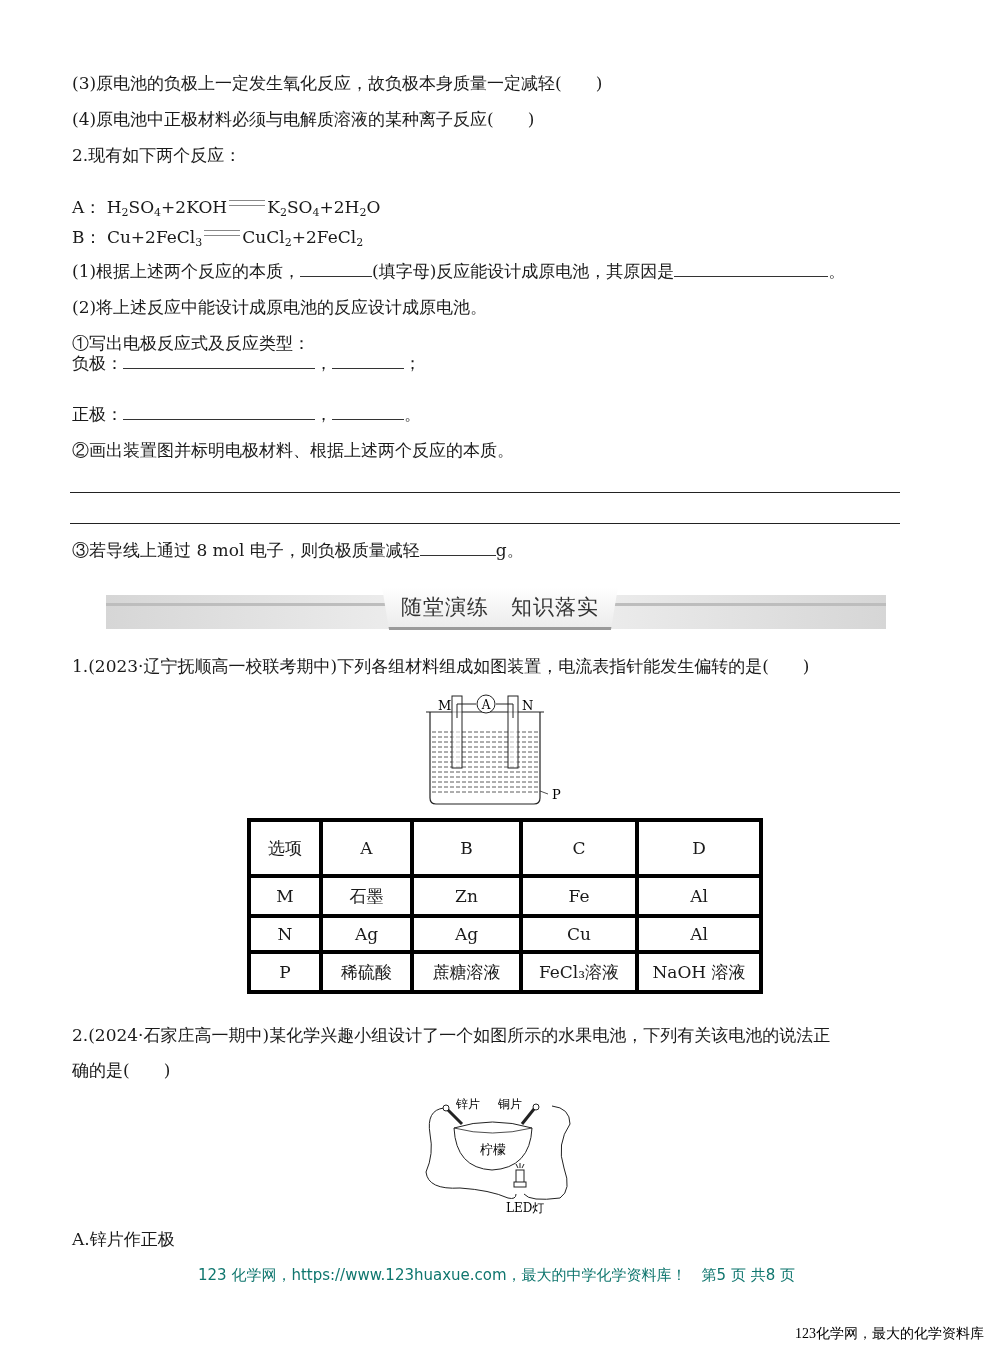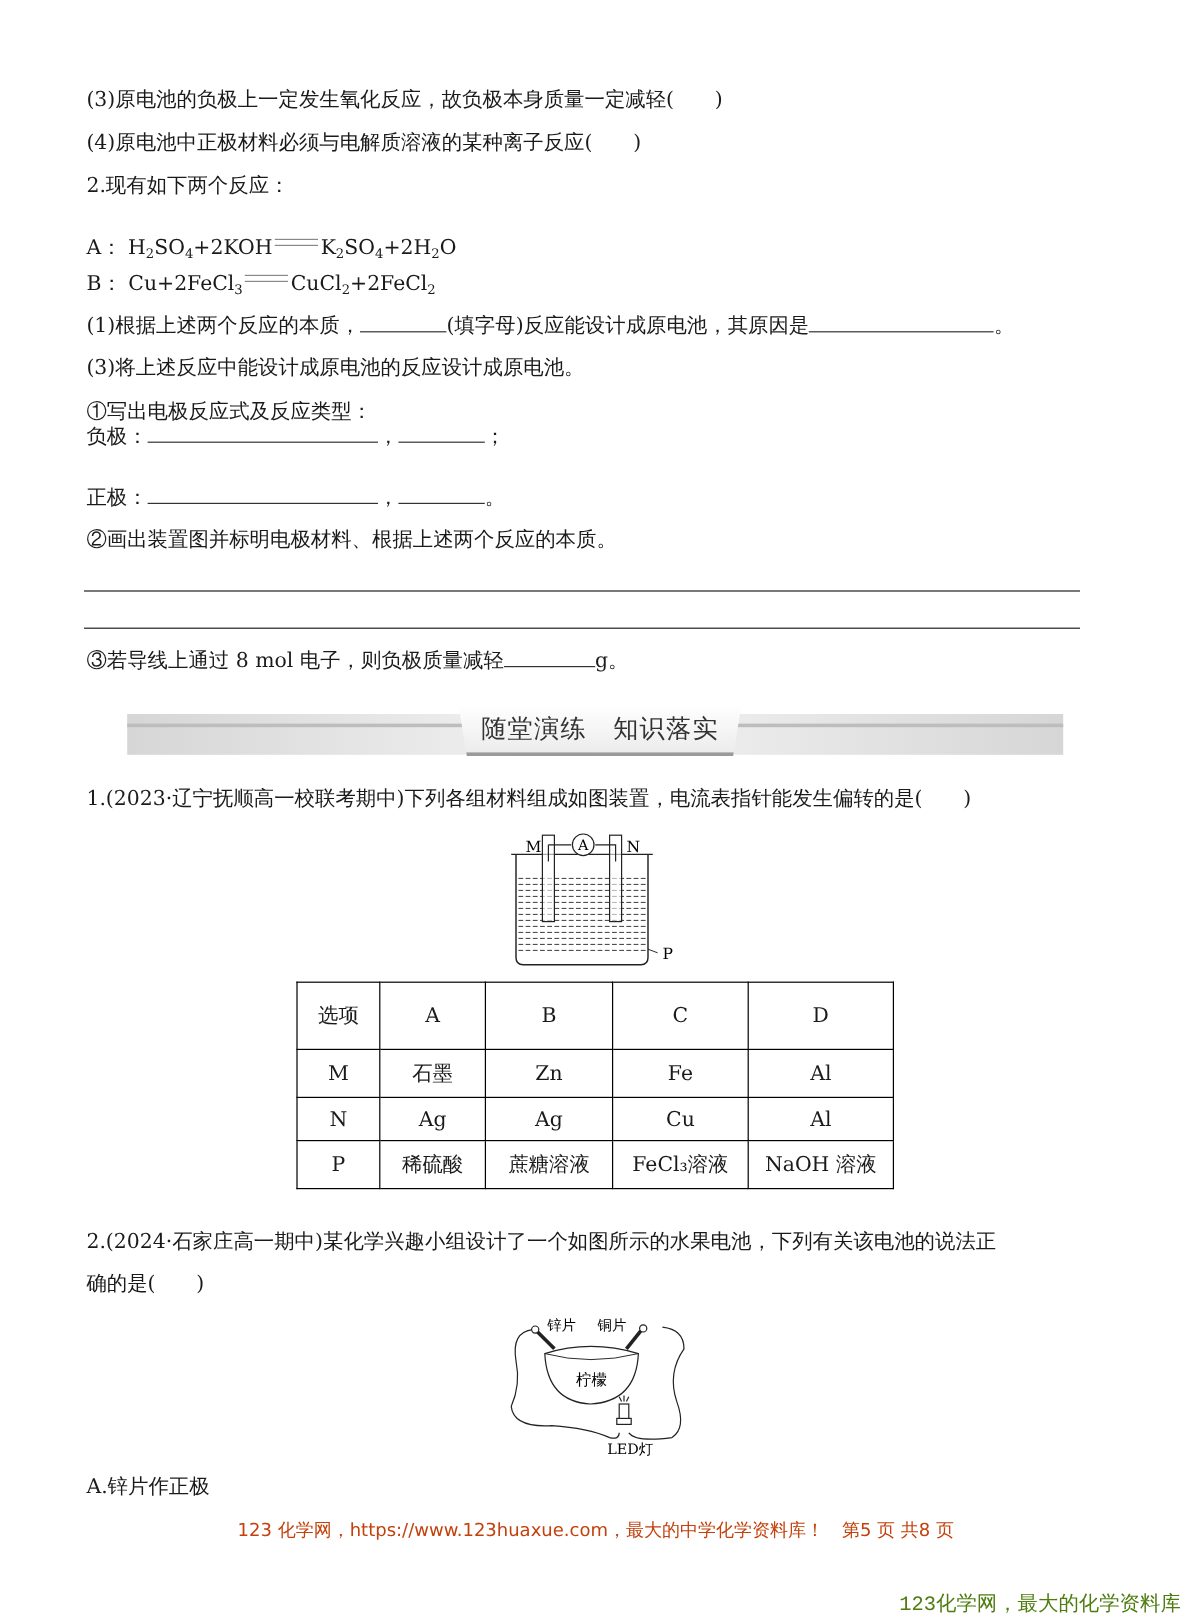--- a/index.html
+++ b/index.html
@@ -13,23 +13,23 @@
   .banner { position:absolute; left:106px; top:595px; width:780px; height:34px;
             background:linear-gradient(to right,#d6d6d6 0%,#f4f4f4 50%,#d6d6d6 100%); }
   .banner .stripe { position:absolute; left:0; right:0; top:8px; height:3px; background:#bdbdbd; }
   .banner .tab { position:absolute; left:276px; top:-8px; width:236px; height:40px;
                  background:linear-gradient(#ffffff,#ececec); border-bottom:3px solid #9a9a9a;
                  clip-path:polygon(0 0,100% 0,97% 100%,3% 100%);
                  text-align:center; font-family:"DejaVu Sans","Liberation Sans",sans-serif;
                  font-weight:normal; font-size:21px; line-height:40px; color:#333; letter-spacing:1px; }
   table.opts { position:absolute; left:247px; top:818px; border-collapse:collapse;
                font-size:17px; }
-  table.opts td { border:1px solid #000000; text-align:center; padding:0; }
-  .footer { position:absolute; top:1266px; left:198px; font-family:"DejaVu Sans","Liberation Sans",sans-serif; font-size:15px; color:#c2410c; }
-  .watermark { position:absolute; top:1325px; right:8px; font-family:Liberation Mono, monospace; font-size:17px; color:#4d7c0f; }
+  table.opts td { border:4px solid #000000; text-align:center; padding:0; }
+  .footer { position:absolute; top:1266px; left:198px; font-family:"DejaVu Sans","Liberation Sans",sans-serif; font-size:15px; color:#0f766e; }
+  .watermark { position:absolute; top:1325px; right:8px; font-family:Liberation Serif, serif; font-size:14px; color:#000000; }
   svg text { font-family:"DejaVu Serif","Liberation Serif",serif; }
 </style>
 </head>
 <body>
 
 <div class="line" style="top:72px">(3)原电池的负极上一定发生氧化反应，故负极本身质量一定减轻(　　)</div>
 <div class="line" style="top:108px">(4)原电池中正极材料必须与电解质溶液的某种离子反应(　　)</div>
 <div class="line" style="top:144px">2.现有如下两个反应：</div>
 
 <div class="line" style="top:196px">
@@ -39,21 +39,21 @@
 
 <div class="line" style="top:226px">
   <span>B：</span>
   <span>Cu+2FeCl</span><sub>3</sub><span class="eq"></span><span>CuCl</span><sub>2</sub><span>+2FeCl</span><sub>2</sub>
 </div>
 
 <div class="line" style="top:260px">
   <span>(1)根据上述两个反应的本质，</span><span class="blank" style="width:72px"></span><span>(填字母)反应能设计成原电池，其原因是</span><span class="blank" style="width:154px"></span><span>。</span>
 </div>
 
-<div class="line" style="top:296px">(3)将上述反应中能设计成原电池的反应设计成原电池。</div>
+<div class="line" style="top:296px">(2)将上述反应中能设计成原电池的反应设计成原电池。</div>
 <div class="line" style="top:332px">①写出电极反应式及反应类型：</div>
 
 <div class="line" style="top:352px">
   <span>负极：</span><span class="blank" style="width:192px"></span><span>，</span><span class="blank" style="width:72px"></span><span>；</span>
 </div>
 
 <div class="line" style="top:403px">
   <span>正极：</span><span class="blank" style="width:192px"></span><span>，</span><span class="blank" style="width:72px"></span><span>。</span>
 </div>
 

